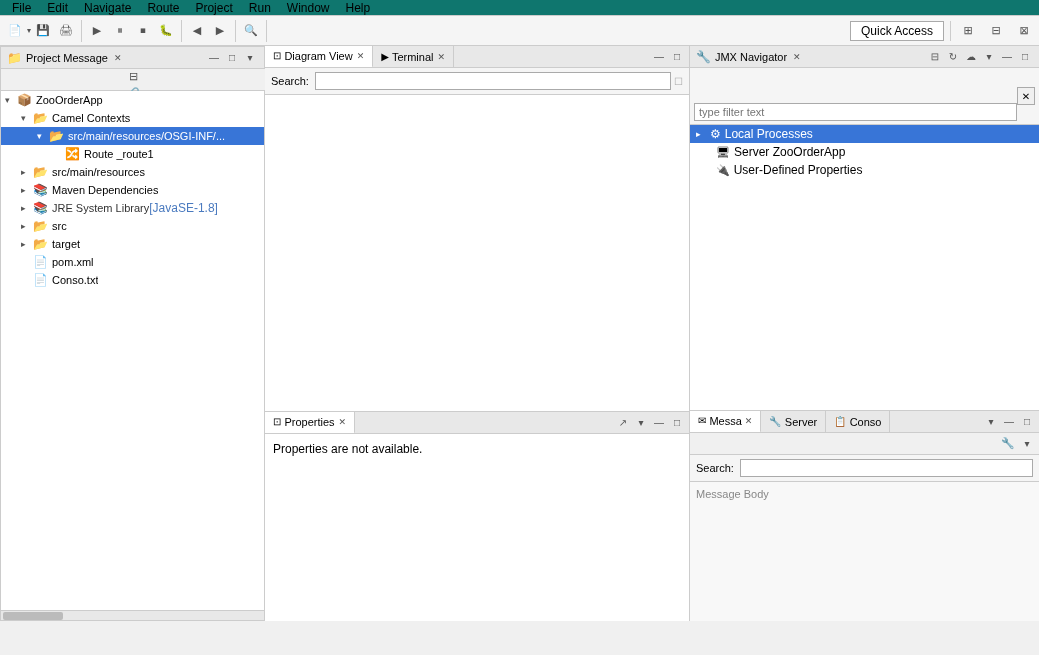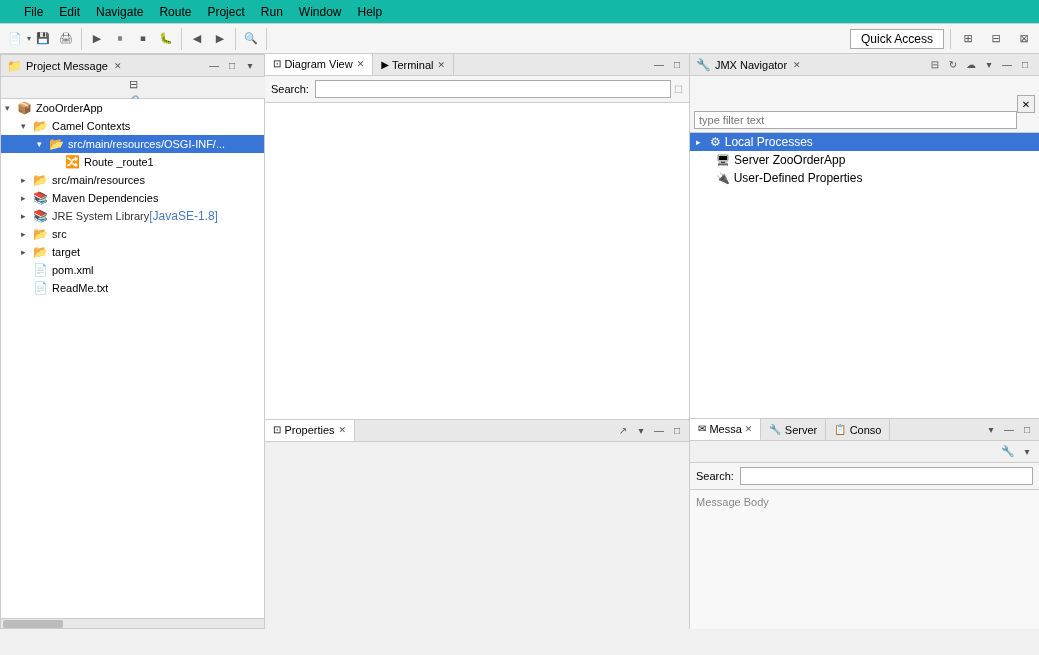--- a/index.html
+++ b/index.html
@@ -1,19 +1,19 @@
 <!DOCTYPE html>
 <html><head>
   <meta charset="utf-8">
   <style>
     * { box-sizing: border-box; margin: 0; padding: 0; }
     body { font-family: 'Segoe UI', Arial, sans-serif; font-size: 12px; background: #f0f0f0; overflow: hidden; width: 1039px; height: 655px; }
 
     
-    .menu-bar { display: flex; align-items: center; background: #14b8a6; border-bottom: 1px solid #ccc; height: 24px; padding: 0 16px; }
+    .menu-bar { display: flex; align-items: center; background: #0f766e; border-bottom: 1px solid #ccc; height: 16px; padding: 0 4px; }
     .menu-item { padding: 2px 8px; cursor: pointer; font-size: 12px; }
 
     
     .toolbar { display: flex; align-items: center; background: #f5f5f5; border-bottom: 1px solid #ccc; height: 30px; padding: 0 4px; gap: 2px; flex-wrap: nowrap; }
     .toolbar-group { display: flex; align-items: center; gap: 1px; border-right: 1px solid #ccc; padding-right: 4px; margin-right: 2px; }
     .toolbar-group:last-child { border-right: none; }
     .tb-btn { width: 22px; height: 22px; border: 1px solid transparent; background: transparent; cursor: pointer; display: flex; align-items: center; justify-content: center; font-size: 11px; color: #555; border-radius: 2px; }
     .tb-dropdown-arrow { font-size: 8px; color: #555; }
     .quick-access-btn { border: 1px solid #aaa; background: white; padding: 2px 10px; font-size: 12px; cursor: pointer; height: 20px; }
 
@@ -221,21 +221,21 @@
         <span class="tree-indent"></span>
         <span class="expand-icon"></span>
         <span class="tree-icon" style="color:#c07000;">📄</span>
         <span class="tree-label">pom.xml</span>
       </div>
 
       <div class="tree-item">
         <span class="tree-indent"></span>
         <span class="expand-icon"></span>
         <span class="tree-icon">📄</span>
-        <span class="tree-label">ReadMe.txt</span>
+        <span class="tree-label">Conso.txt</span>
       </div>
     </div>
     <div class="bottom-scrollbar">
       <div class="scrollbar-thumb"></div>
     </div>
   </div>
 
   <div class="center-area">
 
     <div class="top-center" style="flex:1; display:flex; flex-direction:column;">
@@ -274,20 +274,23 @@
           <span style="font-size:10px; margin-right:3px;">⊡</span>
           <span>Properties</span>
           <span style="font-size:9px; color:#555; margin-left:4px;">✕</span>
         </div>
         <div class="panel-controls" style="margin-left:auto; display:flex; align-items:center; padding-right:4px;">
           <button class="panel-ctrl-btn" title="Open in External">↗</button>
           <button class="panel-ctrl-btn">▾</button>
           <button class="panel-ctrl-btn">—</button>
           <button class="panel-ctrl-btn">□</button>
         </div>
+      </div>
+      <div class="props-content">
+        <span>Properties are not available.</span>
       </div>
     </div>
   </div>
 
   <div class="right-area">
 
     <div class="jmx-panel">
       <div class="panel-header">
         <span style="font-size:12px; color:#d07800;">🔧</span>
         <span class="panel-title">JMX Navigator</span>

